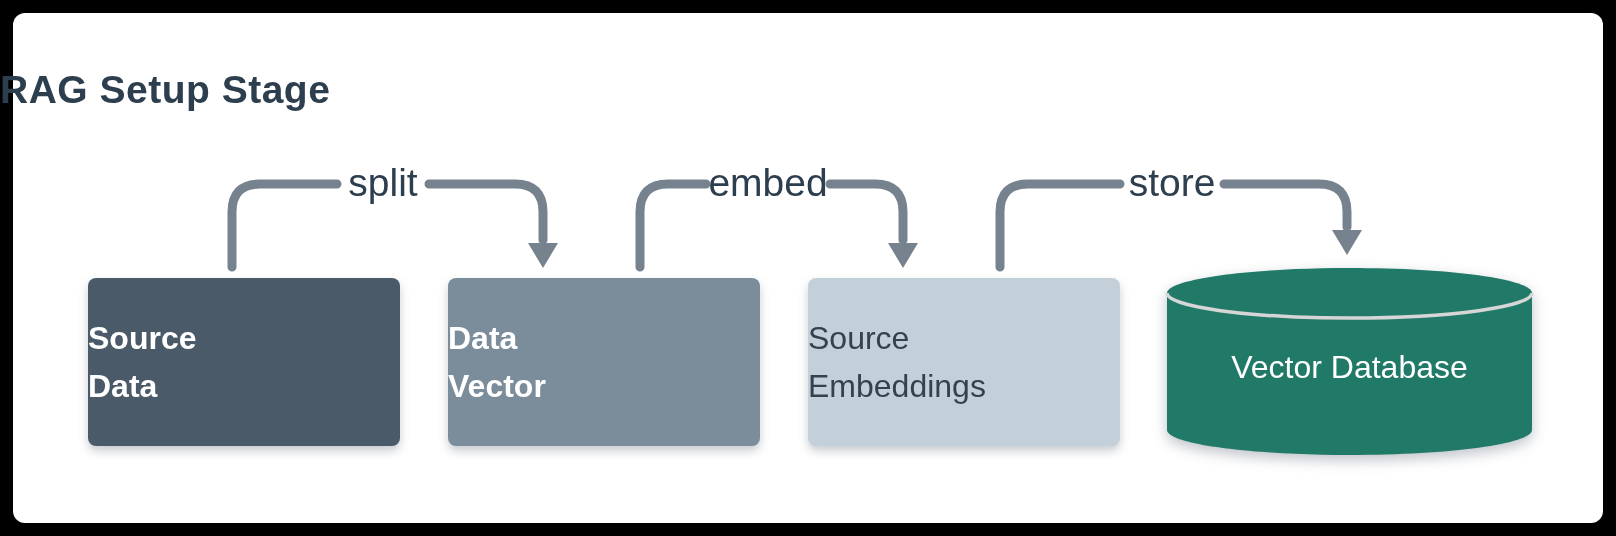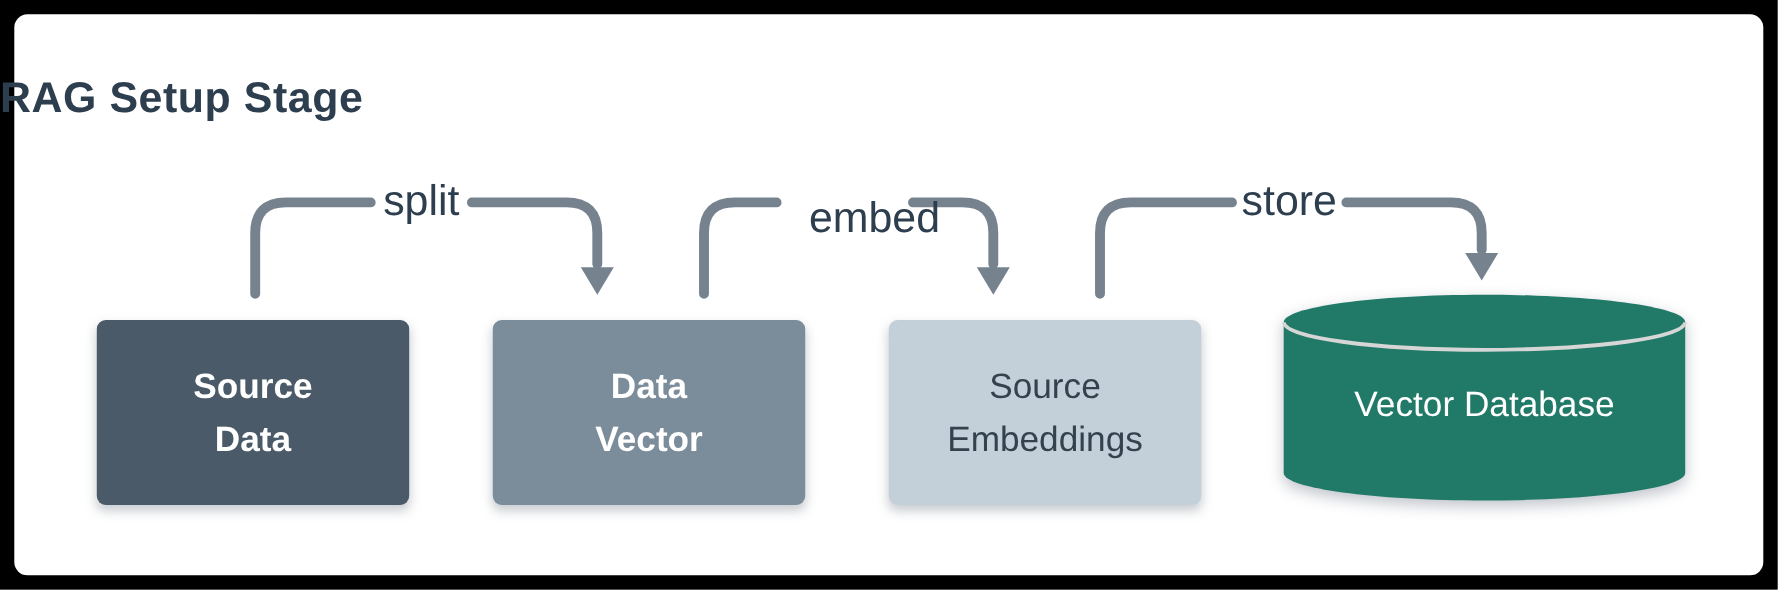--- a/index.html
+++ b/index.html
@@ -68,31 +68,29 @@
     filter:drop-shadow(0 5px 7px rgba(110,120,135,0.45));
   }
   .cylinder-line{
     fill:none;
     stroke:var(--cylinder-edge-line);
     stroke-width:3.5;
   }
   .node{
     position:absolute;
     top:278px;
-    width:284px;
+    width:312px;
     height:168px;
     border-radius:8px;
     display:flex;
     flex-direction:column;
-    align-items:center;
     justify-content:center;
     font-size:32px;
     line-height:48px;
     box-shadow:0 5px 10px rgba(110,120,135,0.38);
-    margin-top:13px;
   }
   .node-source{left:88px;background:var(--node-source-bg);color:var(--node-light-text);font-weight:bold;}
   .node-chunks{left:448px;background:var(--node-chunks-bg);color:var(--node-light-text);font-weight:bold;}
   .node-embeddings{left:808px;background:var(--node-embeddings-bg);color:var(--node-embeddings-text);font-weight:normal;}
   .cylinder-label{
     position:absolute;
     left:1167px;
     top:335px;
     width:365px;
     height:64px;
@@ -104,21 +102,21 @@
     color:var(--node-light-text);
   }
   .edge-label{
     position:absolute;
     transform:translate(-50%,-50%);
     font-size:39px;
     color:var(--title-text);
     white-space:nowrap;
   }
   .edge-label-split{left:383px;top:183px;}
-  .edge-label-embed{left:768px;top:199px;margin-left:27px;}
+  .edge-label-embed{left:768px;top:183px;}
   .edge-label-store{left:1172px;top:183px;}
 </style>
 </head>
 <body>
 
 <div class="frame">
   <div class="panel"></div>
 
   <svg class="edges-svg" viewBox="0 0 1616 536">
 

